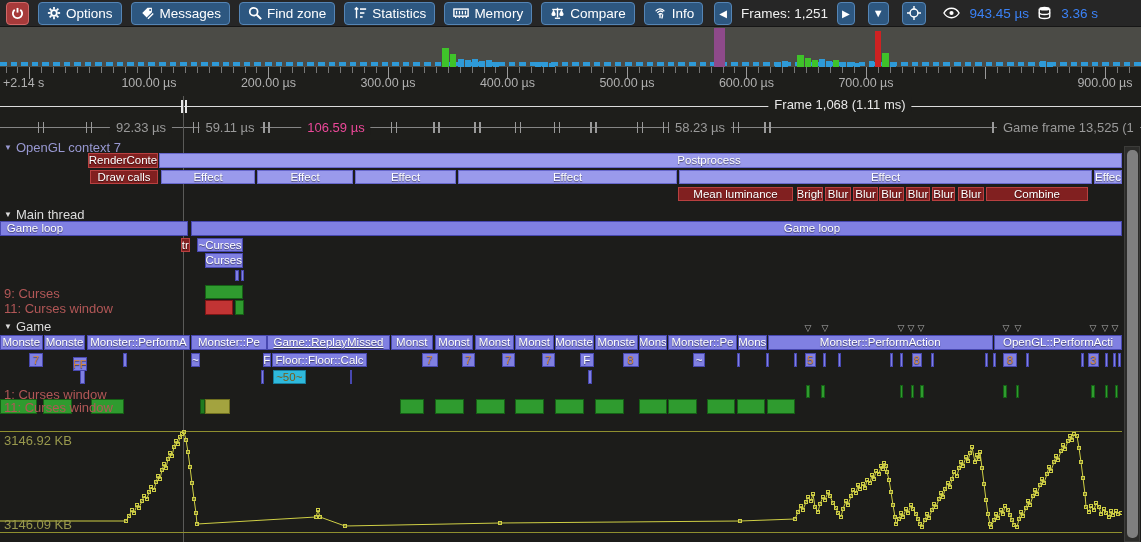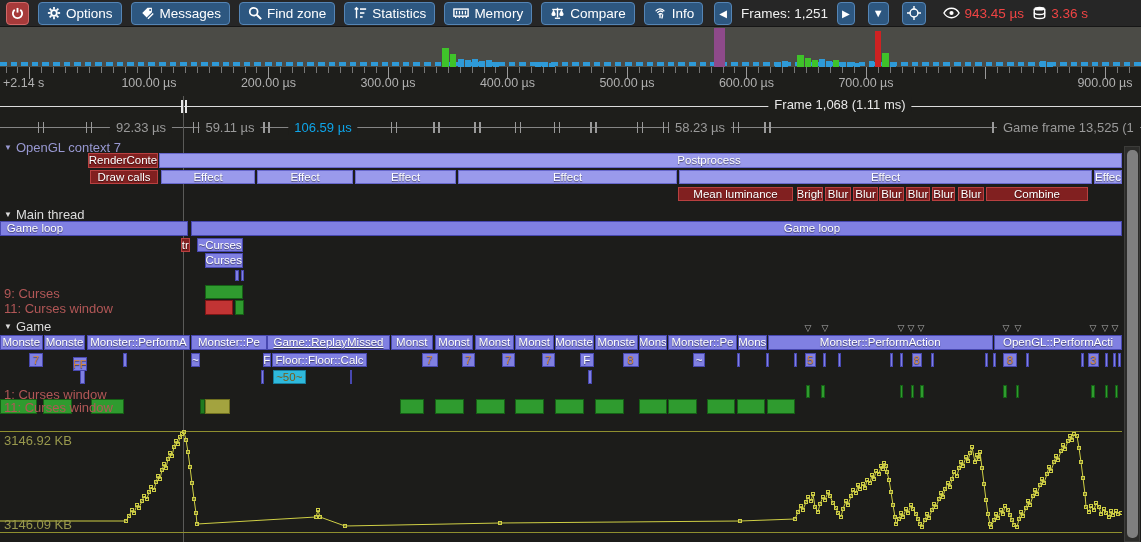--- a/index.html
+++ b/index.html
@@ -5,21 +5,21 @@
   html,body{margin:0;padding:0;background:#111;}
   #app{position:relative;width:1141px;height:542px;overflow:hidden;background:#1c1c1a;
        font-family:"Liberation Sans",sans-serif;color:#e8e8e8;}
   
   #toolbar{position:absolute;left:0;top:0;width:1141px;height:27px;background:#262626;
            border-bottom:1px solid #161616;display:flex;align-items:center;gap:9px;padding-left:6px;box-sizing:border-box;}
   .tbtn{height:21px;display:flex;align-items:center;gap:5px;padding:0 8px;border-radius:4px;
         background:#2d5780;border:1px solid #5585b5;color:#fff;font-size:13.5px;white-space:nowrap;cursor:default;}
   .tbtn.small{padding:0 4px;}
   .tbtn.power{background:#a73a3a;border-color:#d06868;padding:0 4px;}
-  .tstat{display:flex;align-items:center;gap:5px;color:#ef4444;font-size:13.5px;white-space:nowrap;}
+  .tstat{display:flex;align-items:center;gap:10px;color:#3b82f6;font-size:13.5px;white-space:nowrap;}
   .tlabel{color:#f0f0f0;font-size:13.5px;white-space:nowrap;}
   .icon svg{display:block;}
   
   #hist{position:absolute;left:0;top:27px;width:1141px;height:40px;background:#4b4b46;}
   #hist .dashes{position:absolute;left:0;bottom:1px;width:1141px;height:4px;
       background:repeating-linear-gradient(90deg,#2e9ad8 0px,#2e9ad8 6.5px,transparent 6.5px,transparent 10.6px);}
   .hbar{position:absolute;}
   .hbar.blue{background:#2e9ad8;} .hbar.green{background:#3fc32a;}
   .hbar.purple{background:#8e4a8a;} .hbar.red{background:#cf2222;}
   
@@ -369,21 +369,21 @@
       <div class="ftick" style="left: 662.5px; top: 31.5px; width: 1.5px; height: 11px; background: rgb(154, 154, 154);"></div>
       <div class="ftick" style="left: 667.5px; top: 31.5px; width: 1.5px; height: 11px; background: rgb(154, 154, 154);"></div>
       <div class="ftick" style="left: 732.5px; top: 31.5px; width: 1.5px; height: 11px; background: rgb(154, 154, 154);"></div>
       <div class="ftick" style="left: 737.5px; top: 31.5px; width: 1.5px; height: 11px; background: rgb(154, 154, 154);"></div>
       <div class="ftick" style="left: 764px; top: 31.5px; width: 1.5px; height: 11px; background: rgb(154, 154, 154);"></div>
       <div class="ftick" style="left: 769px; top: 31.5px; width: 1.5px; height: 11px; background: rgb(154, 154, 154);"></div>
       <div class="ftick" style="left: 992px; top: 31.5px; width: 1.5px; height: 11px; background: rgb(154, 154, 154);"></div>
       <div class="ftick" style="left: 997px; top: 31.5px; width: 1.5px; height: 11px; background: rgb(154, 154, 154);"></div>
       <div class="flabel" style="top: 30px; color: rgb(154, 154, 154); left: 141px; transform: translateX(-50%);">92.33 µs</div>
       <div class="flabel" style="top: 30px; color: rgb(154, 154, 154); left: 230px; transform: translateX(-50%);">59.11 µs</div>
-      <div class="flabel" style="top: 30px; color: #0ea5e9; left: 323px; transform: translateX(-50%); text-align: center;">106.59 µs</div>
+      <div class="flabel" style="top: 30px; color: #ec4899; left: 336px; transform: translateX(-50%); text-align: center;">106.59 µs</div>
       <div class="flabel" style="top: 30px; color: rgb(154, 154, 154); left: 700px; transform: translateX(-50%);">58.23 µs</div>
       <div class="flabel" style="top: 30px; color: rgb(154, 154, 154); left: 997px;">Game frame 13,525 (1</div>
     </div>
 
   <div id="vline" style="left: 183px; top: 96px; height: 446px;"></div>
 
   <div id="sbtrack"></div>
   <div id="sbthumb"></div>
 
 <div class="hdr purple" style="top: 140px;"><span class="tri">▼</span><span>OpenGL context 7</span></div>

